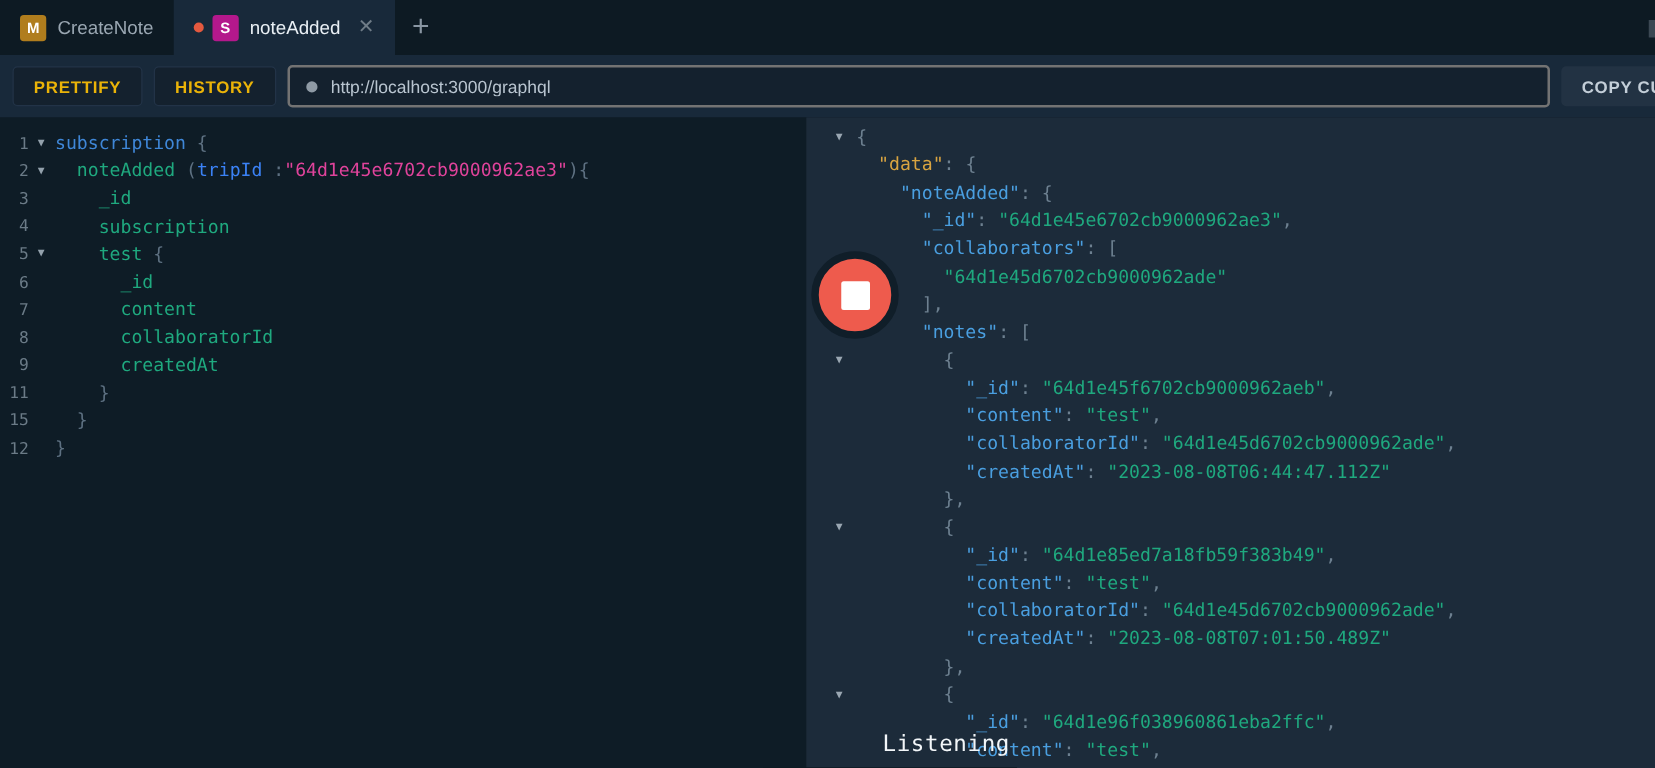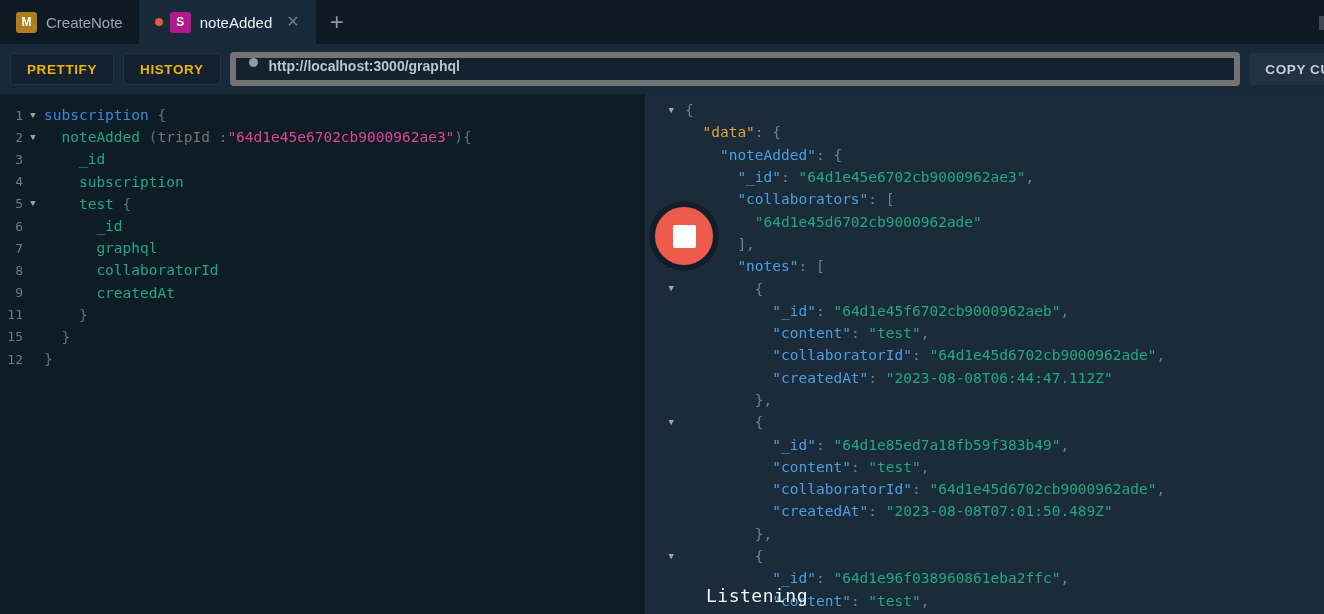--- a/index.html
+++ b/index.html
@@ -60,23 +60,23 @@
   .tb-btn {
     background: #14212e; color: #eab308;
     border: 1px solid #223347; border-radius: 4px;
     height: 32px; padding: 0 16px;
     display: flex; align-items: center;
     font-size: 13.5px; letter-spacing: .6px; font-weight: 600;
     cursor: pointer; white-space: nowrap;
   }
   .url-bar {
     flex: 1 1 auto; height: 34px;
-    background: #14212e; border: 6px solid #737373; border-radius: 4px;
-    display: flex; gap: 11px;
-    padding: 0 13px; min-width: 0; font-weight: bold;
+    background: #14212e; border: 2px solid #737373; border-radius: 4px;
+    display: flex; align-items: center; gap: 11px;
+    padding: 0 13px; min-width: 0;
   }
   .url-dot { width: 9px; height: 9px; border-radius: 50%; background: #8f9aa5; flex: 0 0 auto; }
   .url-text { color: #b9c5d0; font-size: 14px; white-space: nowrap; overflow: hidden; }
   .copy-curl {
     background: #223243; color: #c3ced8;
     border-radius: 4px; height: 32px; padding: 0 16px;
     display: flex; align-items: center;
     font-size: 13.5px; letter-spacing: .6px; font-weight: 600;
     cursor: pointer; white-space: nowrap; flex: 0 0 auto;
     margin-right: -52px;
@@ -105,21 +105,21 @@
   .fold {
     width: 14px; flex: 0 0 14px; color: #93a1ac; font-size: 9px;
     text-align: center; cursor: pointer; line-height: 1;
   }
   .fold.empty { visibility: hidden; }
   .ctext { padding-left: 4px; }
 
   
   .t-kw   { color: #3f87d8; }
   .t-fld  { color: #1fa97f; }
-  .t-arg  { color: #737373; }
+  .t-arg  { color: #3b82f6; }
   .t-str  { color: #e0439b; }
   .t-pun  { color: #5d7081; }
 
   
   .rline { display: flex; height: 22.3px; align-items: center; white-space: pre; }
   .rfold {
     width: 40px; flex: 0 0 40px; color: #9aa7b2; font-size: 9px;
     text-align: right; padding-right: 11px; cursor: pointer; line-height: 1;
   }
   .rfold.empty { visibility: hidden; }
@@ -177,21 +177,21 @@
   </div>
 
   <div class="body">
     <div class="editor-pane code" id="editor-pane">
         <div class="line"><span class="gutter">1</span><span class="fold">▼</span><span class="ctext"><span class="t-kw">subscription</span><span class="t-pun"> {</span></span></div>
         <div class="line"><span class="gutter">2</span><span class="fold">▼</span><span class="ctext"><span class="t-pun">  </span><span class="t-fld">noteAdded</span><span class="t-pun"> (</span><span class="t-arg">tripId</span><span class="t-pun"> :</span><span class="t-str">"64d1e45e6702cb9000962ae3"</span><span class="t-pun">){</span></span></div>
         <div class="line"><span class="gutter">3</span><span class="fold empty">▼</span><span class="ctext"><span class="t-fld">    _id</span></span></div>
         <div class="line"><span class="gutter">4</span><span class="fold empty">▼</span><span class="ctext"><span class="t-fld">    subscription</span></span></div>
         <div class="line"><span class="gutter">5</span><span class="fold">▼</span><span class="ctext"><span class="t-fld">    test</span><span class="t-pun"> {</span></span></div>
         <div class="line"><span class="gutter">6</span><span class="fold empty">▼</span><span class="ctext"><span class="t-fld">      _id</span></span></div>
-        <div class="line"><span class="gutter">7</span><span class="fold empty">▼</span><span class="ctext"><span class="t-fld">      graphql</span></span></div>
+        <div class="line"><span class="gutter">7</span><span class="fold empty">▼</span><span class="ctext"><span class="t-fld">      content</span></span></div>
         <div class="line"><span class="gutter">8</span><span class="fold empty">▼</span><span class="ctext"><span class="t-fld">      collaboratorId</span></span></div>
         <div class="line"><span class="gutter">9</span><span class="fold empty">▼</span><span class="ctext"><span class="t-fld">      createdAt</span></span></div>
         <div class="line"><span class="gutter">11</span><span class="fold empty">▼</span><span class="ctext"><span class="t-pun">    }</span></span></div>
         <div class="line"><span class="gutter">15</span><span class="fold empty">▼</span><span class="ctext"><span class="t-pun">  }</span></span></div>
         <div class="line"><span class="gutter">12</span><span class="fold empty">▼</span><span class="ctext"><span class="t-pun">}</span></span></div>
       </div>
     <div class="result-pane code" id="result-pane">
         <div class="rline"><span class="rfold">▼</span><span><span class="j-pun">{</span></span></div>
         <div class="rline"><span class="rfold empty">▼</span><span><span class="j-key-y">  "data"</span><span class="j-pun">: {</span></span></div>
         <div class="rline"><span class="rfold empty">▼</span><span><span class="j-key">    "noteAdded"</span><span class="j-pun">: {</span></span></div>

